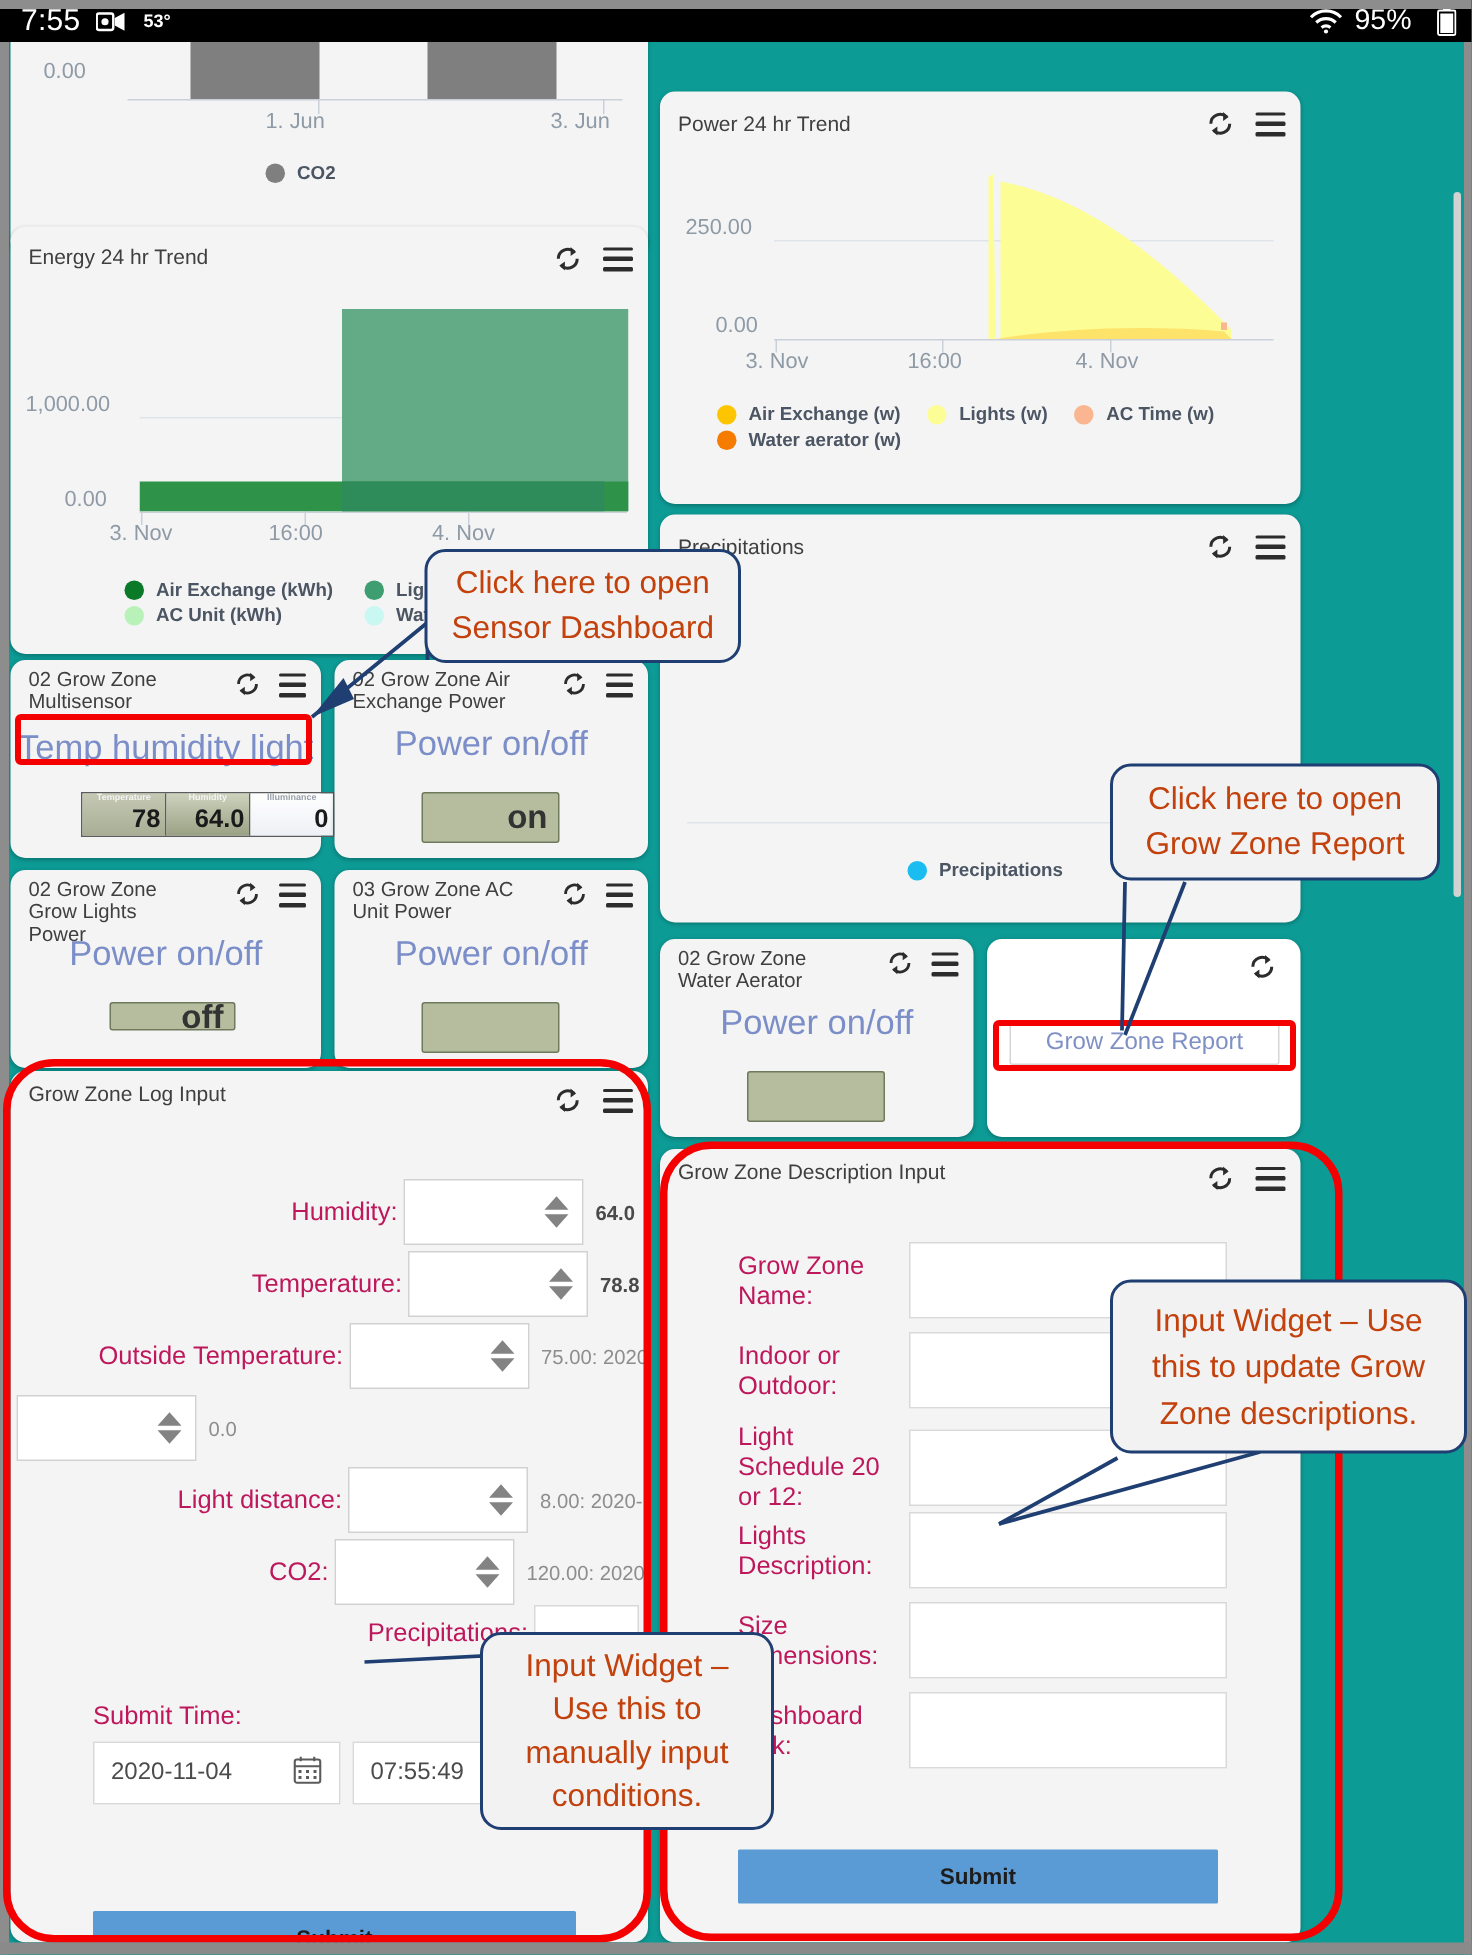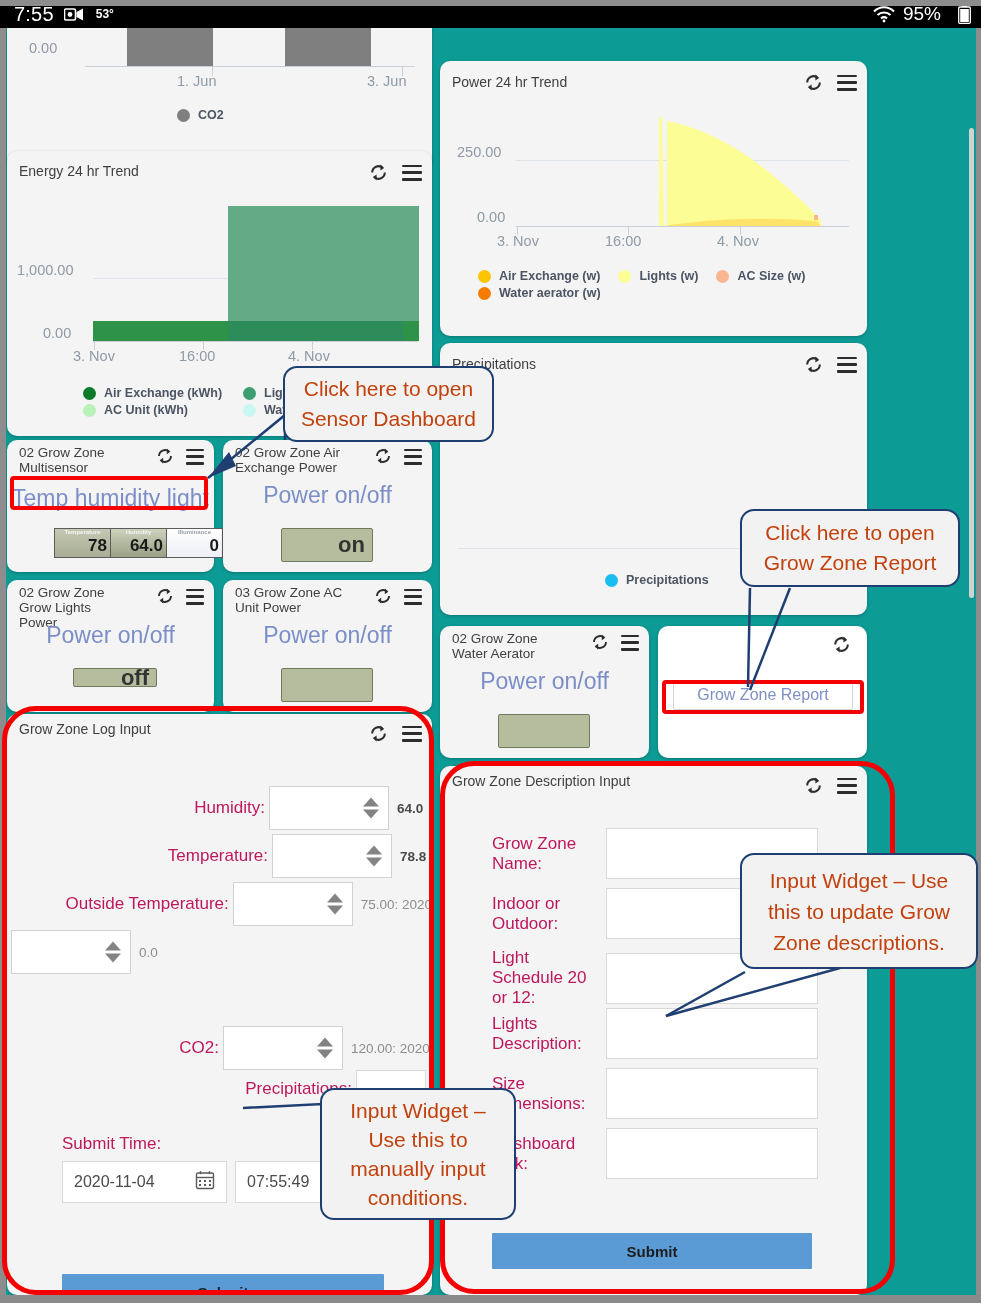--- a/index.html
+++ b/index.html
@@ -227,21 +227,21 @@
       <div class="li">
         <span class="dot" style="background:#fdc500;"></span>
         <span>Air Exchange (w)</span>
       </div>
       <div class="li">
         <span class="dot" style="background:#fdfd96;"></span>
         <span>Lights (w)</span>
       </div>
       <div class="li" style="margin-right:0;">
         <span class="dot" style="background:#f9b690;"></span>
-        <span>AC Size (w)</span>
+        <span>AC Time (w)</span>
       </div>
       <div class="li" style="width:100%;">
         <span class="dot" style="background:#f57c00;"></span>
         <span>Water aerator (w)</span>
       </div>
     </div>
   </div>
 
   <div class="card" style="left:435px;top:315px;width:427px;height:272px;">
     <div class="card-title" style="top:14px;">Precipitations</div>
@@ -475,20 +475,32 @@
         <span class="arrows">
             <b class="up"></b>
             <b class="dn"></b>
           </span>
       </div>
       <div class="hint" style="margin-left:8px;">
         <span>0.0</span>
       </div>
     </div>
 
+    <div class="frow" style="left:0;top:264px;width:425px;">
+      <div class="flabel" style="width:221px;">Light distance:</div>
+      <div class="spin" style="margin-left:4px;width:120px;">
+        <span class="arrows">
+            <b class="up"></b>
+            <b class="dn"></b>
+          </span>
+      </div>
+      <div class="hint" style="margin-left:8px;">
+        <span>8.00</span><span style="font-weight:normal;color:#8d8d8d;">: 2020-</span>
+      </div>
+    </div>
 
     <div class="frow" style="left:0;top:312px;width:425px;">
       <div class="flabel" style="width:212px;">CO2:</div>
       <div class="spin" style="margin-left:4px;width:120px;">
         <span class="arrows">
             <b class="up"></b>
             <b class="dn"></b>
           </span>
       </div>
       <div class="hint" style="margin-left:8px;">

